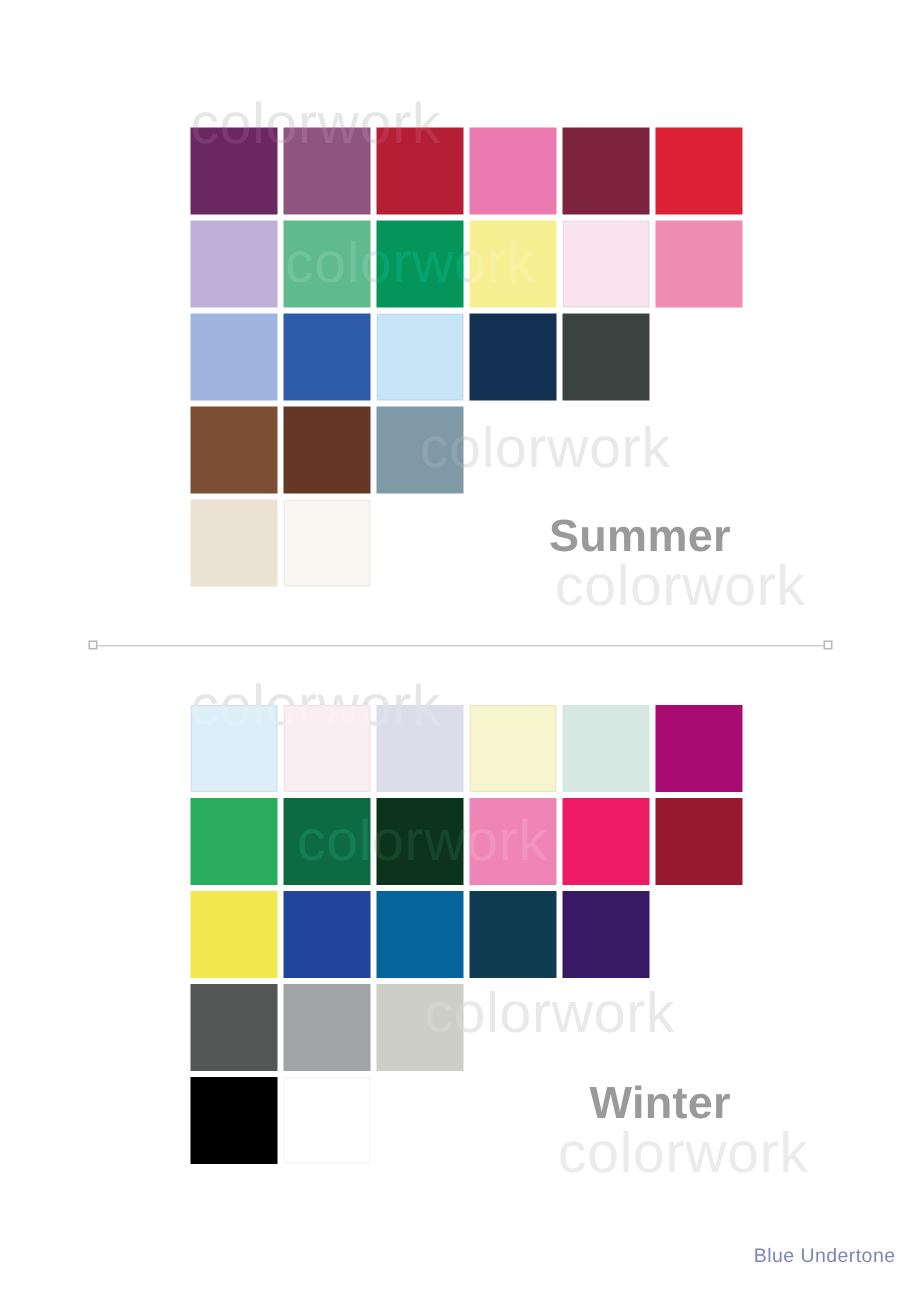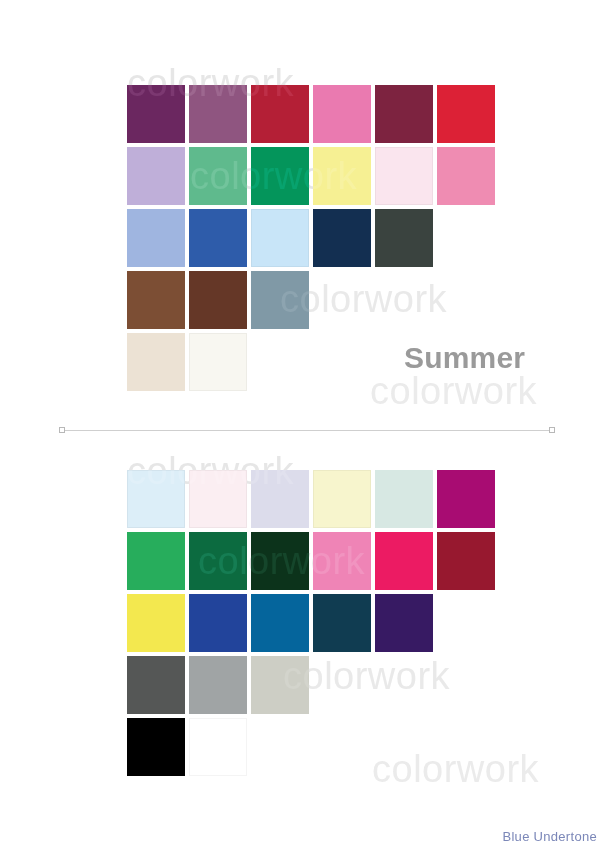--- a/index.html
+++ b/index.html
@@ -57,21 +57,20 @@
 
   
   .season-title {
     position: absolute;
     font-family: "Liberation Sans", sans-serif;
     font-weight: 700;
     font-size: 30px;
     color: #9a9a9a;
     letter-spacing: 0.2px;
     white-space: nowrap;
-    margin-left: 38px;
   }
 
   
   .divider {
     position: absolute;
     left: 62px;
     top: 430px;
     width: 490px;
     height: 1px;
     background: #cfcfcf;
@@ -187,20 +186,21 @@
         <div class="swatch" title="#555756" style="background: rgb(85, 87, 86);"></div>
         <div class="swatch" title="#a0a4a5" style="background: rgb(160, 164, 165);"></div>
         <div class="swatch" title="#cdcec5" style="background: rgb(205, 206, 197);"></div>
       </div>
       <div class="swatch-row" style="top: 248px; left: 0px;">
         <div class="swatch" title="#000000" style="background: rgb(0, 0, 0);"></div>
         <div class="swatch light-edge" title="#ffffff" style="background: rgb(255, 255, 255);"></div>
       </div>
     </div>
 
+  <div class="season-title" id="title-winter" style="left:393px; top:719px;">Winter</div>
 
   <div id="wm-over">
       <div class="watermark wm-blend" style="left: 127px; top: 62px; font-size: 38px; color: rgba(255, 255, 255, 0.286); mix-blend-mode: soft-light;">colorwork</div>
       <div class="watermark wm-blend" style="left: 190px; top: 155px; font-size: 38px; color: rgba(255, 255, 255, 0.306); mix-blend-mode: soft-light;">colorwork</div>
       <div class="watermark wm-blend" style="left: 280px; top: 278px; font-size: 38px; color: rgba(255, 255, 255, 0.247); mix-blend-mode: soft-light;">colorwork</div>
       <div class="watermark wm-blend" style="left: 370px; top: 370px; font-size: 38px; color: rgba(255, 255, 255, 0.227); mix-blend-mode: soft-light;">colorwork</div>
       <div class="watermark wm-blend" style="left: 127px; top: 450px; font-size: 38px; color: rgba(255, 255, 255, 0.286); mix-blend-mode: soft-light;">colorwork</div>
       <div class="watermark wm-blend" style="left: 198px; top: 540px; font-size: 38px; color: rgba(255, 255, 255, 0.306); mix-blend-mode: soft-light;">colorwork</div>
       <div class="watermark wm-blend" style="left: 283px; top: 655px; font-size: 38px; color: rgba(255, 255, 255, 0.247); mix-blend-mode: soft-light;">colorwork</div>
       <div class="watermark wm-blend" style="left: 372px; top: 748px; font-size: 38px; color: rgba(255, 255, 255, 0.227); mix-blend-mode: soft-light;">colorwork</div>

